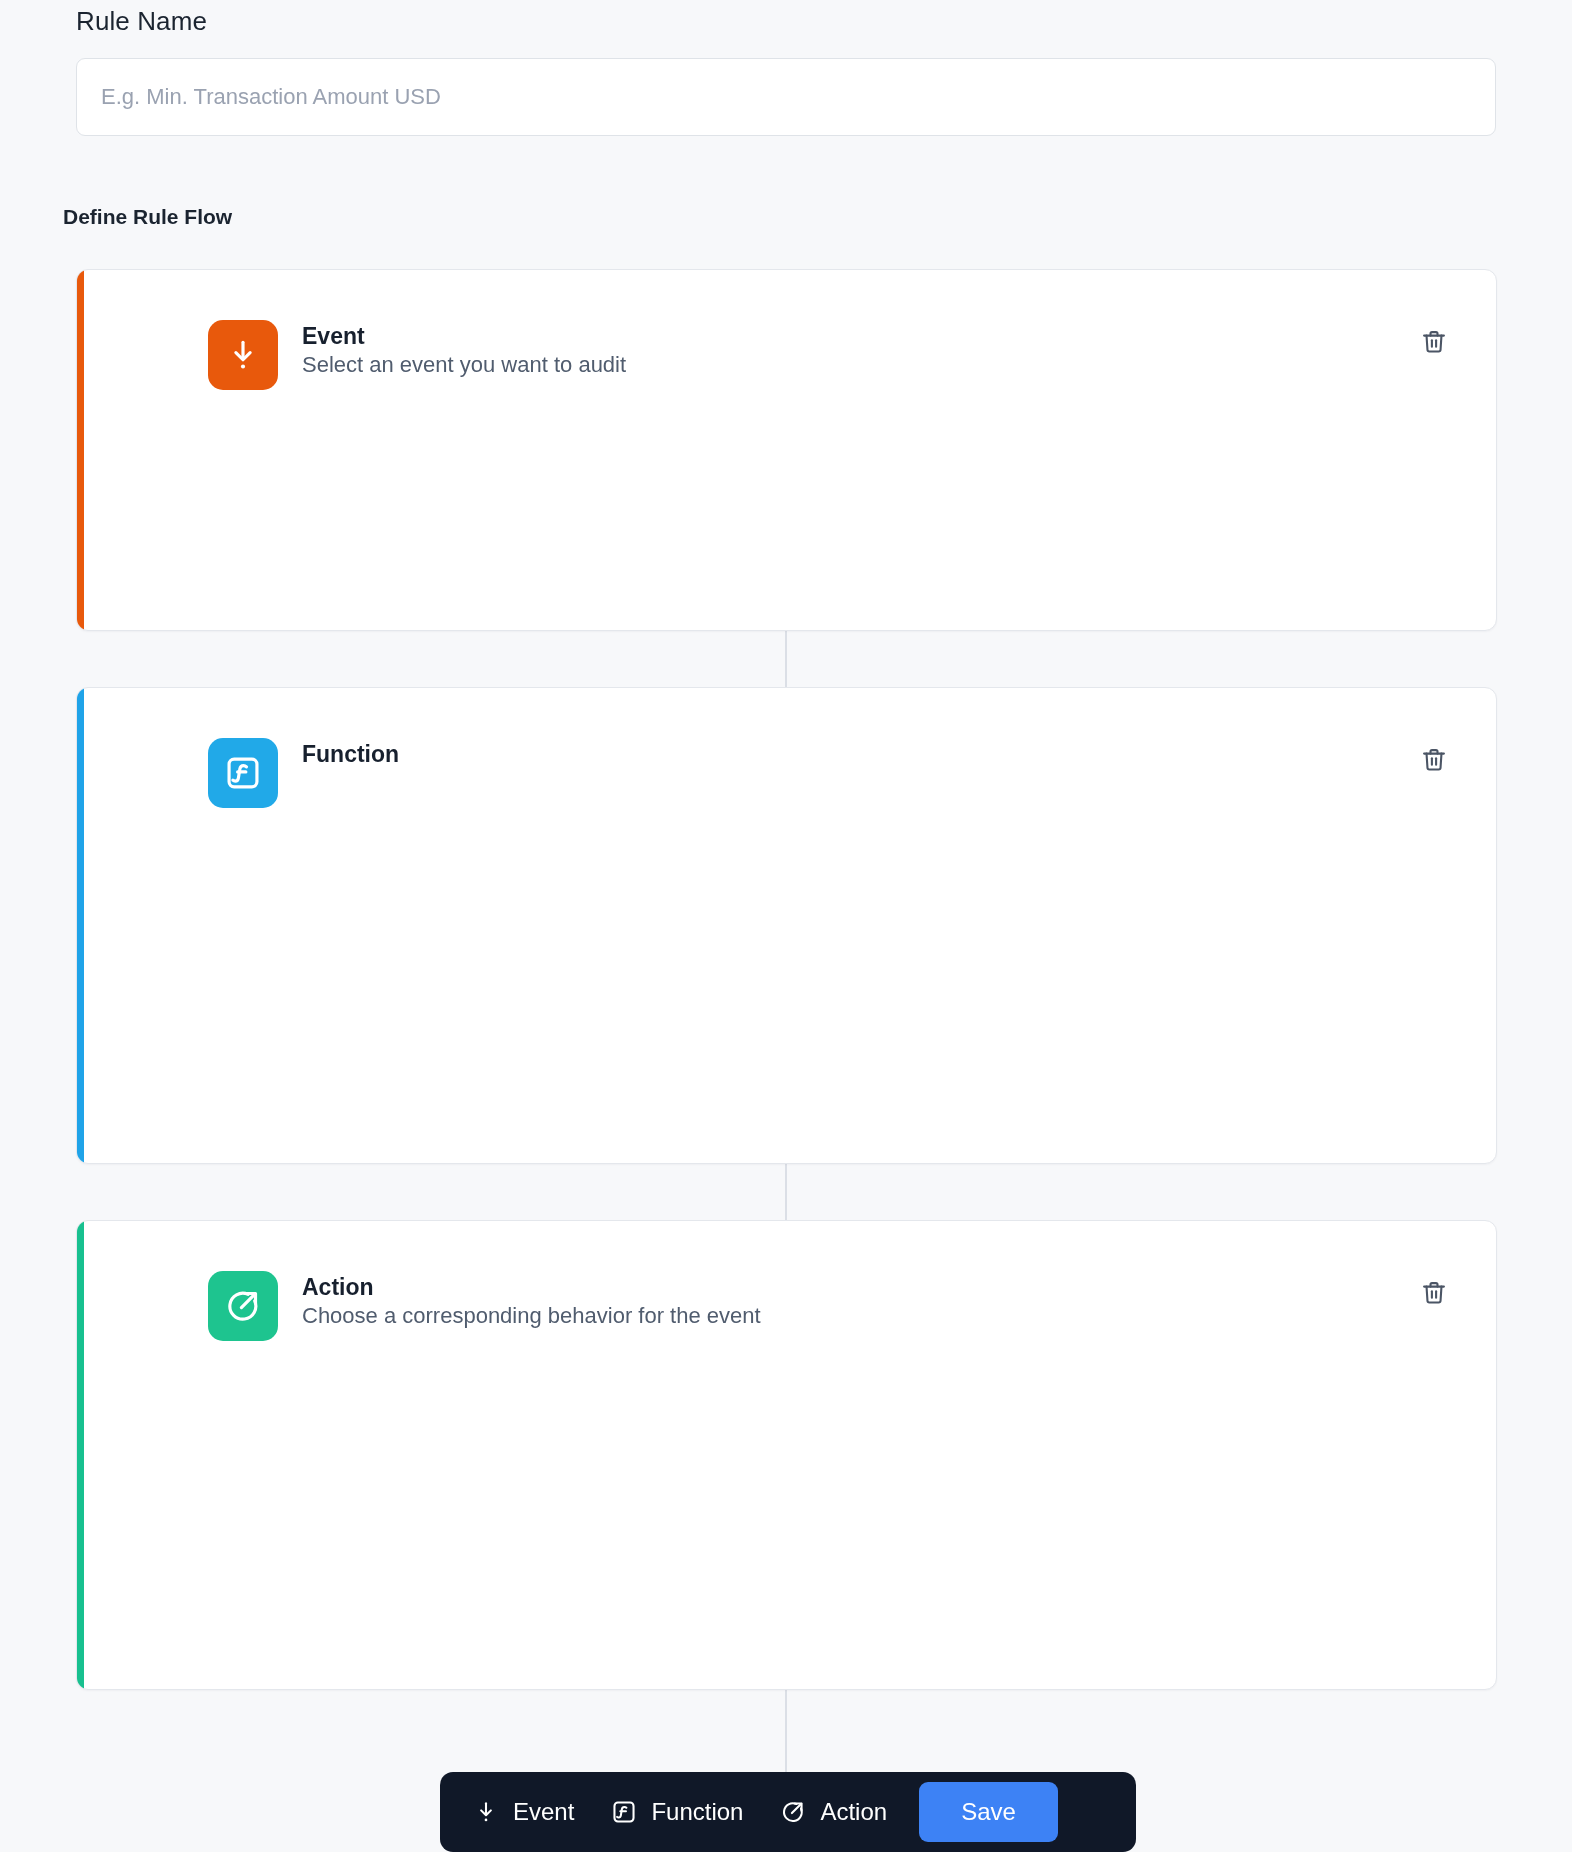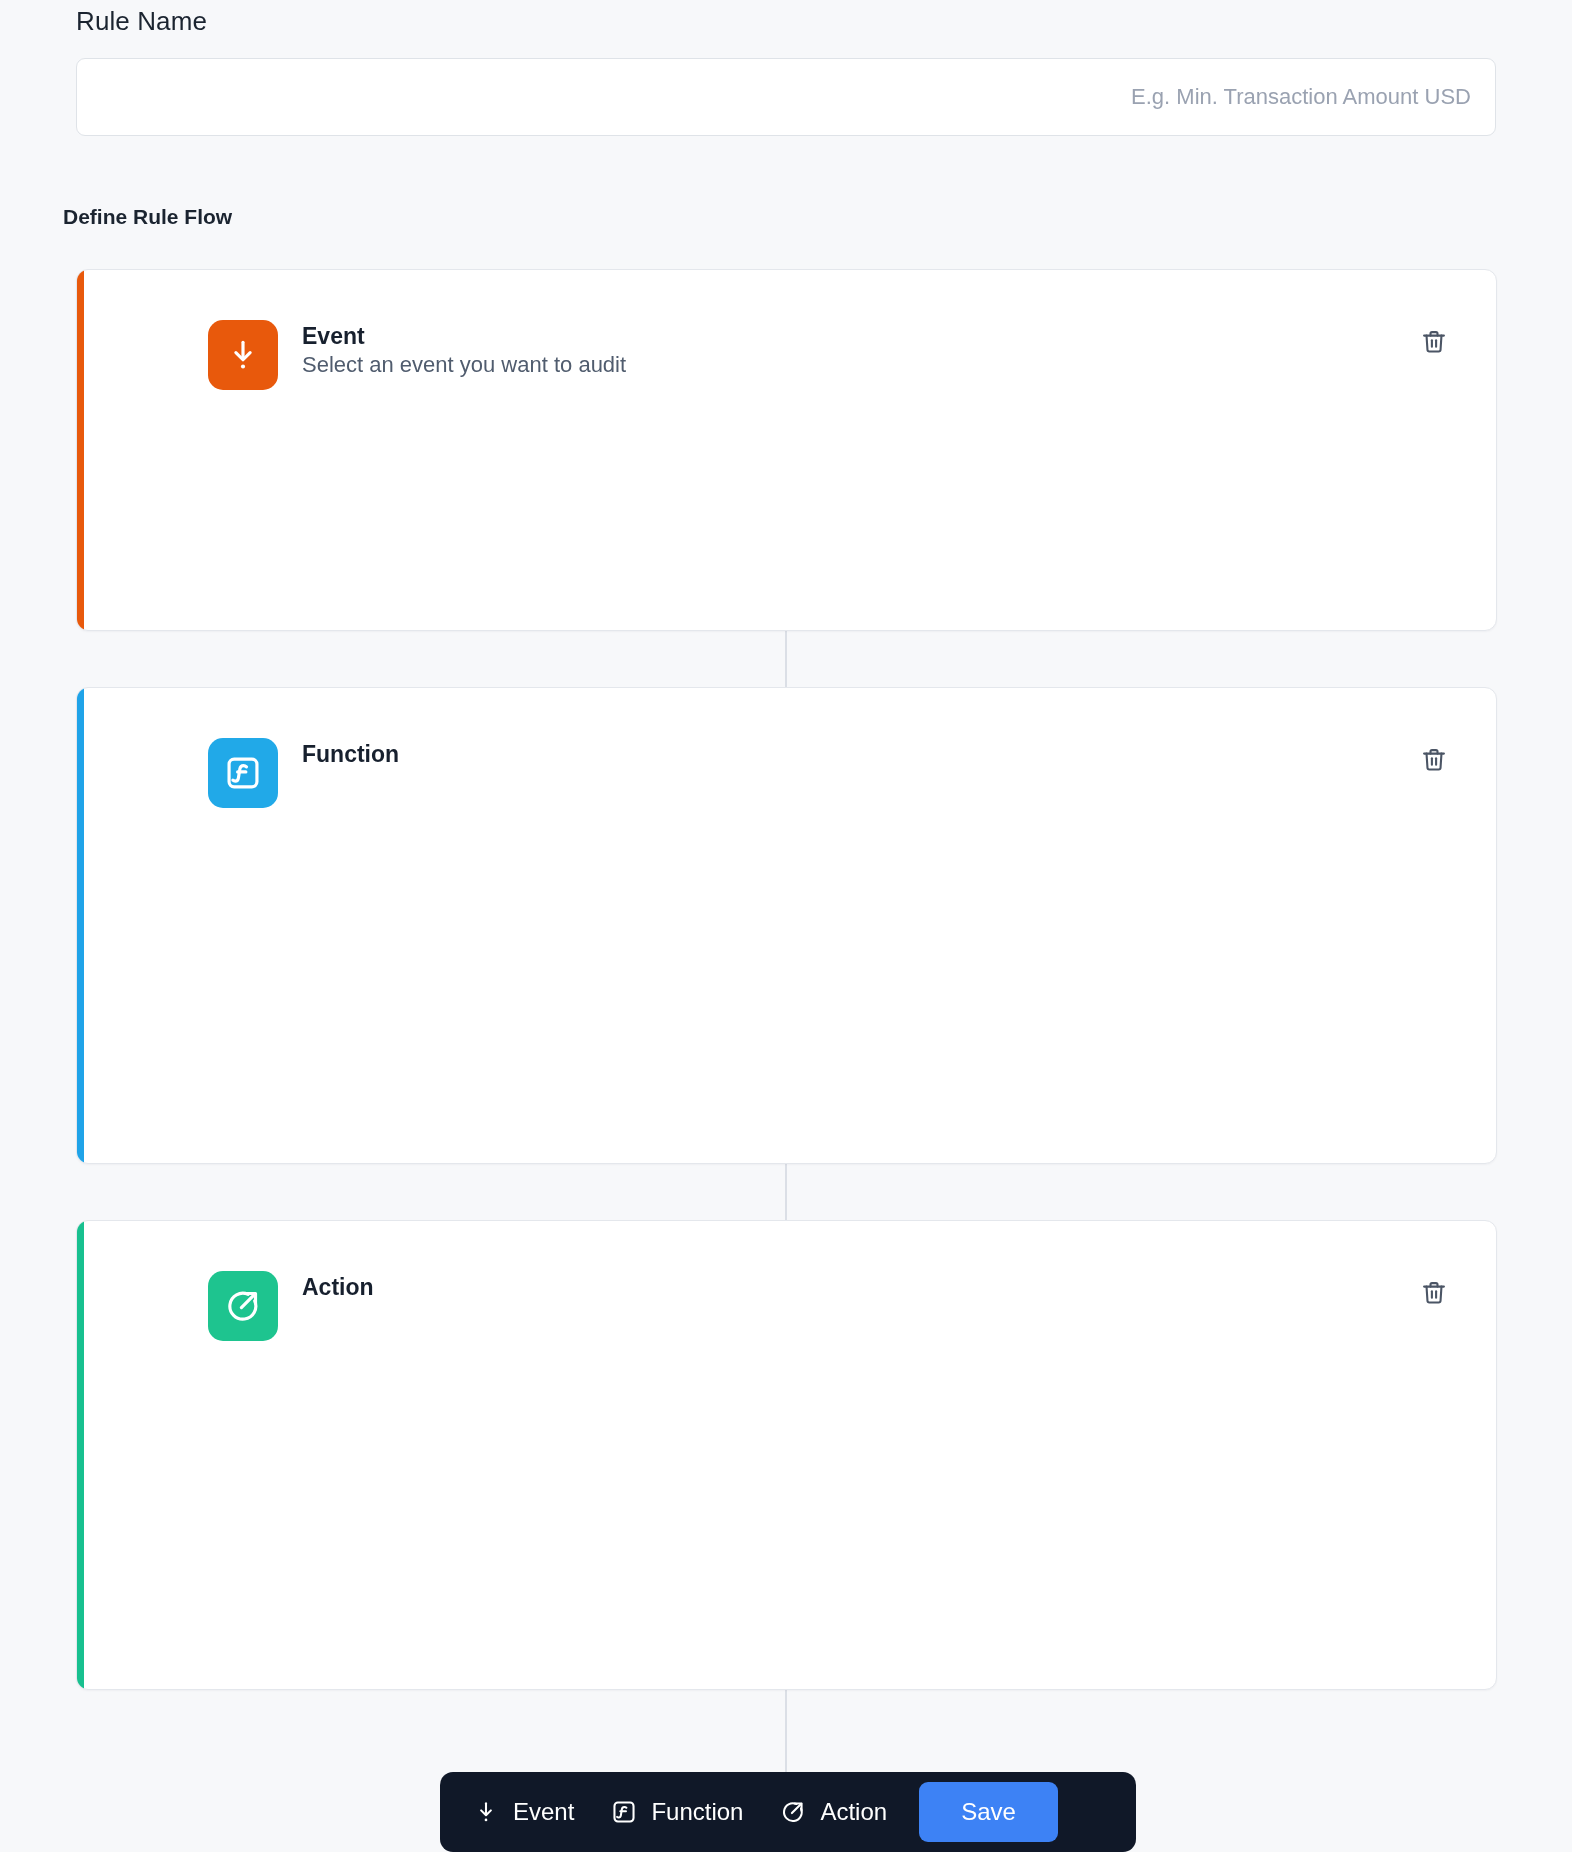--- a/index.html
+++ b/index.html
@@ -30,21 +30,20 @@
     left: 76px; top: 58px;
     width: 1420px; height: 78px;
     background: #ffffff;
     border: 1.5px solid #dfe3e8;
     border-radius: 9px;
     font-family: inherit;
     font-size: 22px;
     color: #1b2430;
     padding: 0 24px;
     outline: none;
-    text-align: right;
   }
   .rule-name-input::placeholder { color: #9aa2b1; }
 
   
   .section-title {
     position: absolute;
     left: 63px; top: 205px;
     font-size: 21px;
     font-weight: 700;
     color: #1b2430;
@@ -239,20 +238,21 @@
     <div class="card-header">
       <div class="type-icon" style="background:#1EC48F">
         <svg width="38" height="38" viewBox="0 0 24 24" fill="none" stroke="#ffffff" stroke-width="2" stroke-linecap="round" stroke-linejoin="round">
           <path d="M15.2 4.6A8.2 8.2 0 1 0 19.4 8.8"></path>
           <path d="M11 13 19.6 4.4"></path>
           <path d="M13.6 4.1h6.3v6.3"></path>
         </svg>
       </div>
       <div class="header-text">
         <div class="card-title">Action</div>
+        <div class="card-sub">Choose a corresponding behavior for the event</div>
       </div>
     </div>
 
     <button class="delete-btn">
       <svg width="28" height="28" viewBox="0 0 24 24" fill="none" stroke="#4b5565" stroke-width="1.8" stroke-linecap="round" stroke-linejoin="round">
         <path d="M3.5 6.5h17"></path>
           <path d="M9 6.5V4.8a1.3 1.3 0 0 1 1.3-1.3h3.4A1.3 1.3 0 0 1 15 4.8v1.7"></path>
         <path d="M5.6 6.5l.8 12.1a1.6 1.6 0 0 0 1.6 1.5h8a1.6 1.6 0 0 0 1.6-1.5l.8-12.1"></path>
         <path d="M10.2 10.5v5.6"></path>
           <path d="M13.8 10.5v5.6"></path>

